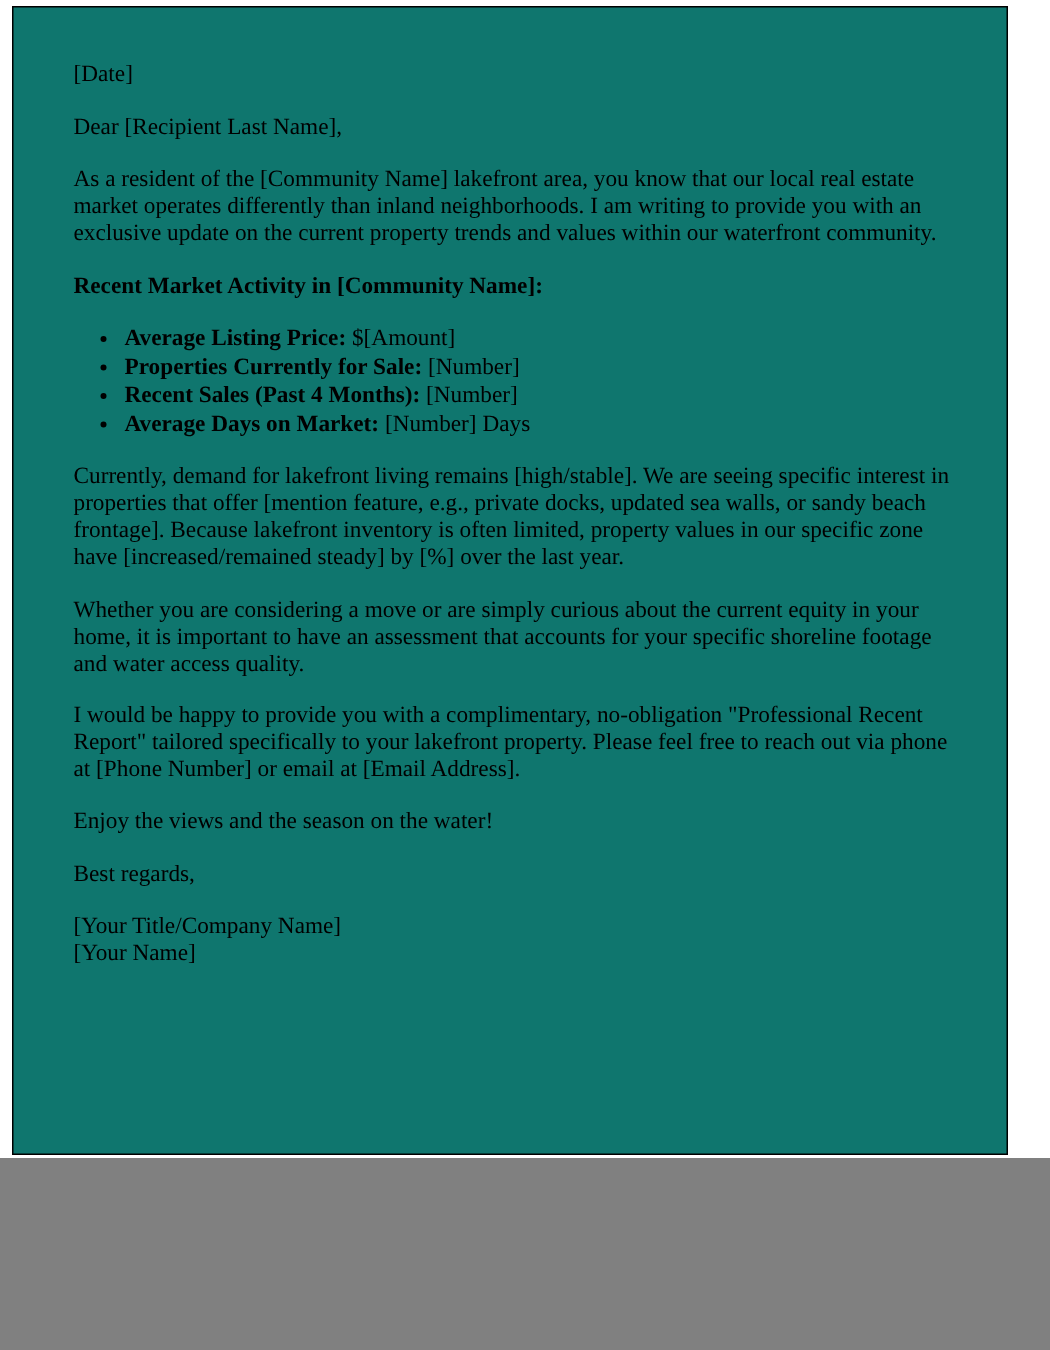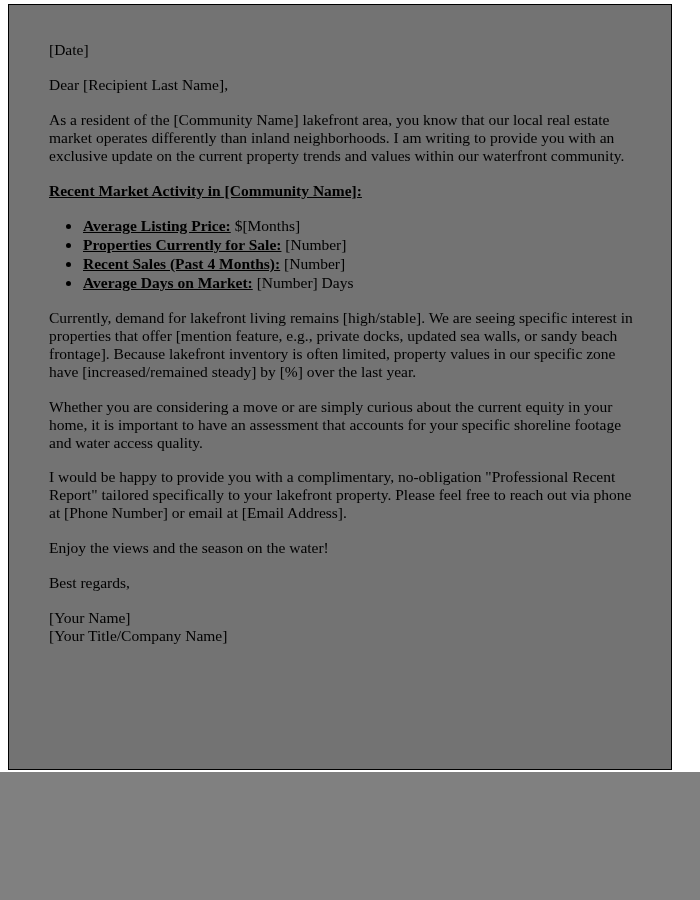--- a/index.html
+++ b/index.html
@@ -14,41 +14,40 @@
     font-family: "Liberation Serif", "DejaVu Serif", serif;
     color: #000000;
     overflow: hidden;
   }
   .paper {
     position: absolute;
     left: 8px;
     top: 4px;
     width: 664px;
     height: 766px;
-    background: #737373;
+    background: #0f766e;
     border: 1px solid #000000;
     box-sizing: border-box;
   }
   .content {
     padding: 36px 38px 0 40px;
     font-size: 15.5px;
     line-height: 1.16;
   }
   .para {
     margin: 0 0 17px 0;
   }
   .tight-line {
     margin: 0;
   }
   .block {
     margin: 0 0 17px 0;
   }
   .bold {
     font-weight: bold;
-    text-decoration: underline;
   }
   ul.bullets {
     margin: 0 0 17px 0;
     padding-left: 33px;
   }
   ul.bullets li {
     margin: 0 0 1px 0;
     padding-left: 1px;
   }
   .gray-footer {
@@ -69,37 +68,37 @@
     <p class="para">[Date]</p>
 
 
     <p class="para">Dear [Recipient Last Name],</p>
 
     <p class="para">As a resident of the [Community Name] lakefront area, you know that our local real estate market operates differently than inland neighborhoods. I am writing to provide you with an exclusive update on the current property trends and values within our waterfront community.</p>
 
     <p class="para bold">Recent Market Activity in [Community Name]:</p>
 
     <ul class="bullets">
-      <li><span class="bold">Average Listing Price:</span><span> $[Months]</span></li>
+      <li><span class="bold">Average Listing Price:</span><span> $[Amount]</span></li>
       <li><span class="bold">Properties Currently for Sale:</span><span> [Number]</span></li>
       <li><span class="bold">Recent Sales (Past 4 Months):</span><span> [Number]</span></li>
       <li><span class="bold">Average Days on Market:</span><span> [Number] Days</span></li>
     </ul>
 
     <p class="para">Currently, demand for lakefront living remains [high/stable]. We are seeing specific interest in properties that offer [mention feature, e.g., private docks, updated sea walls, or sandy beach frontage]. Because lakefront inventory is often limited, property values in our specific zone have [increased/remained steady] by [%] over the last year.</p>
 
     <p class="para">Whether you are considering a move or are simply curious about the current equity in your home, it is important to have an assessment that accounts for your specific shoreline footage and water access quality.</p>
 
     <p class="para">I would be happy to provide you with a complimentary, no-obligation "Professional Recent Report" tailored specifically to your lakefront property. Please feel free to reach out via phone at [Phone Number] or email at [Email Address].</p>
 
     <p class="para">Enjoy the views and the season on the water!</p>
 
     <p class="para">Best regards,</p>
 
     <div class="block">
+      <div class="tight-line">[Your Title/Company Name]</div>
       <div class="tight-line">[Your Name]</div>
-      <div class="tight-line">[Your Title/Company Name]</div>
     </div>
 
   </div>
 </div>
 
 <div class="gray-footer"></div>
 
 </body></html>

